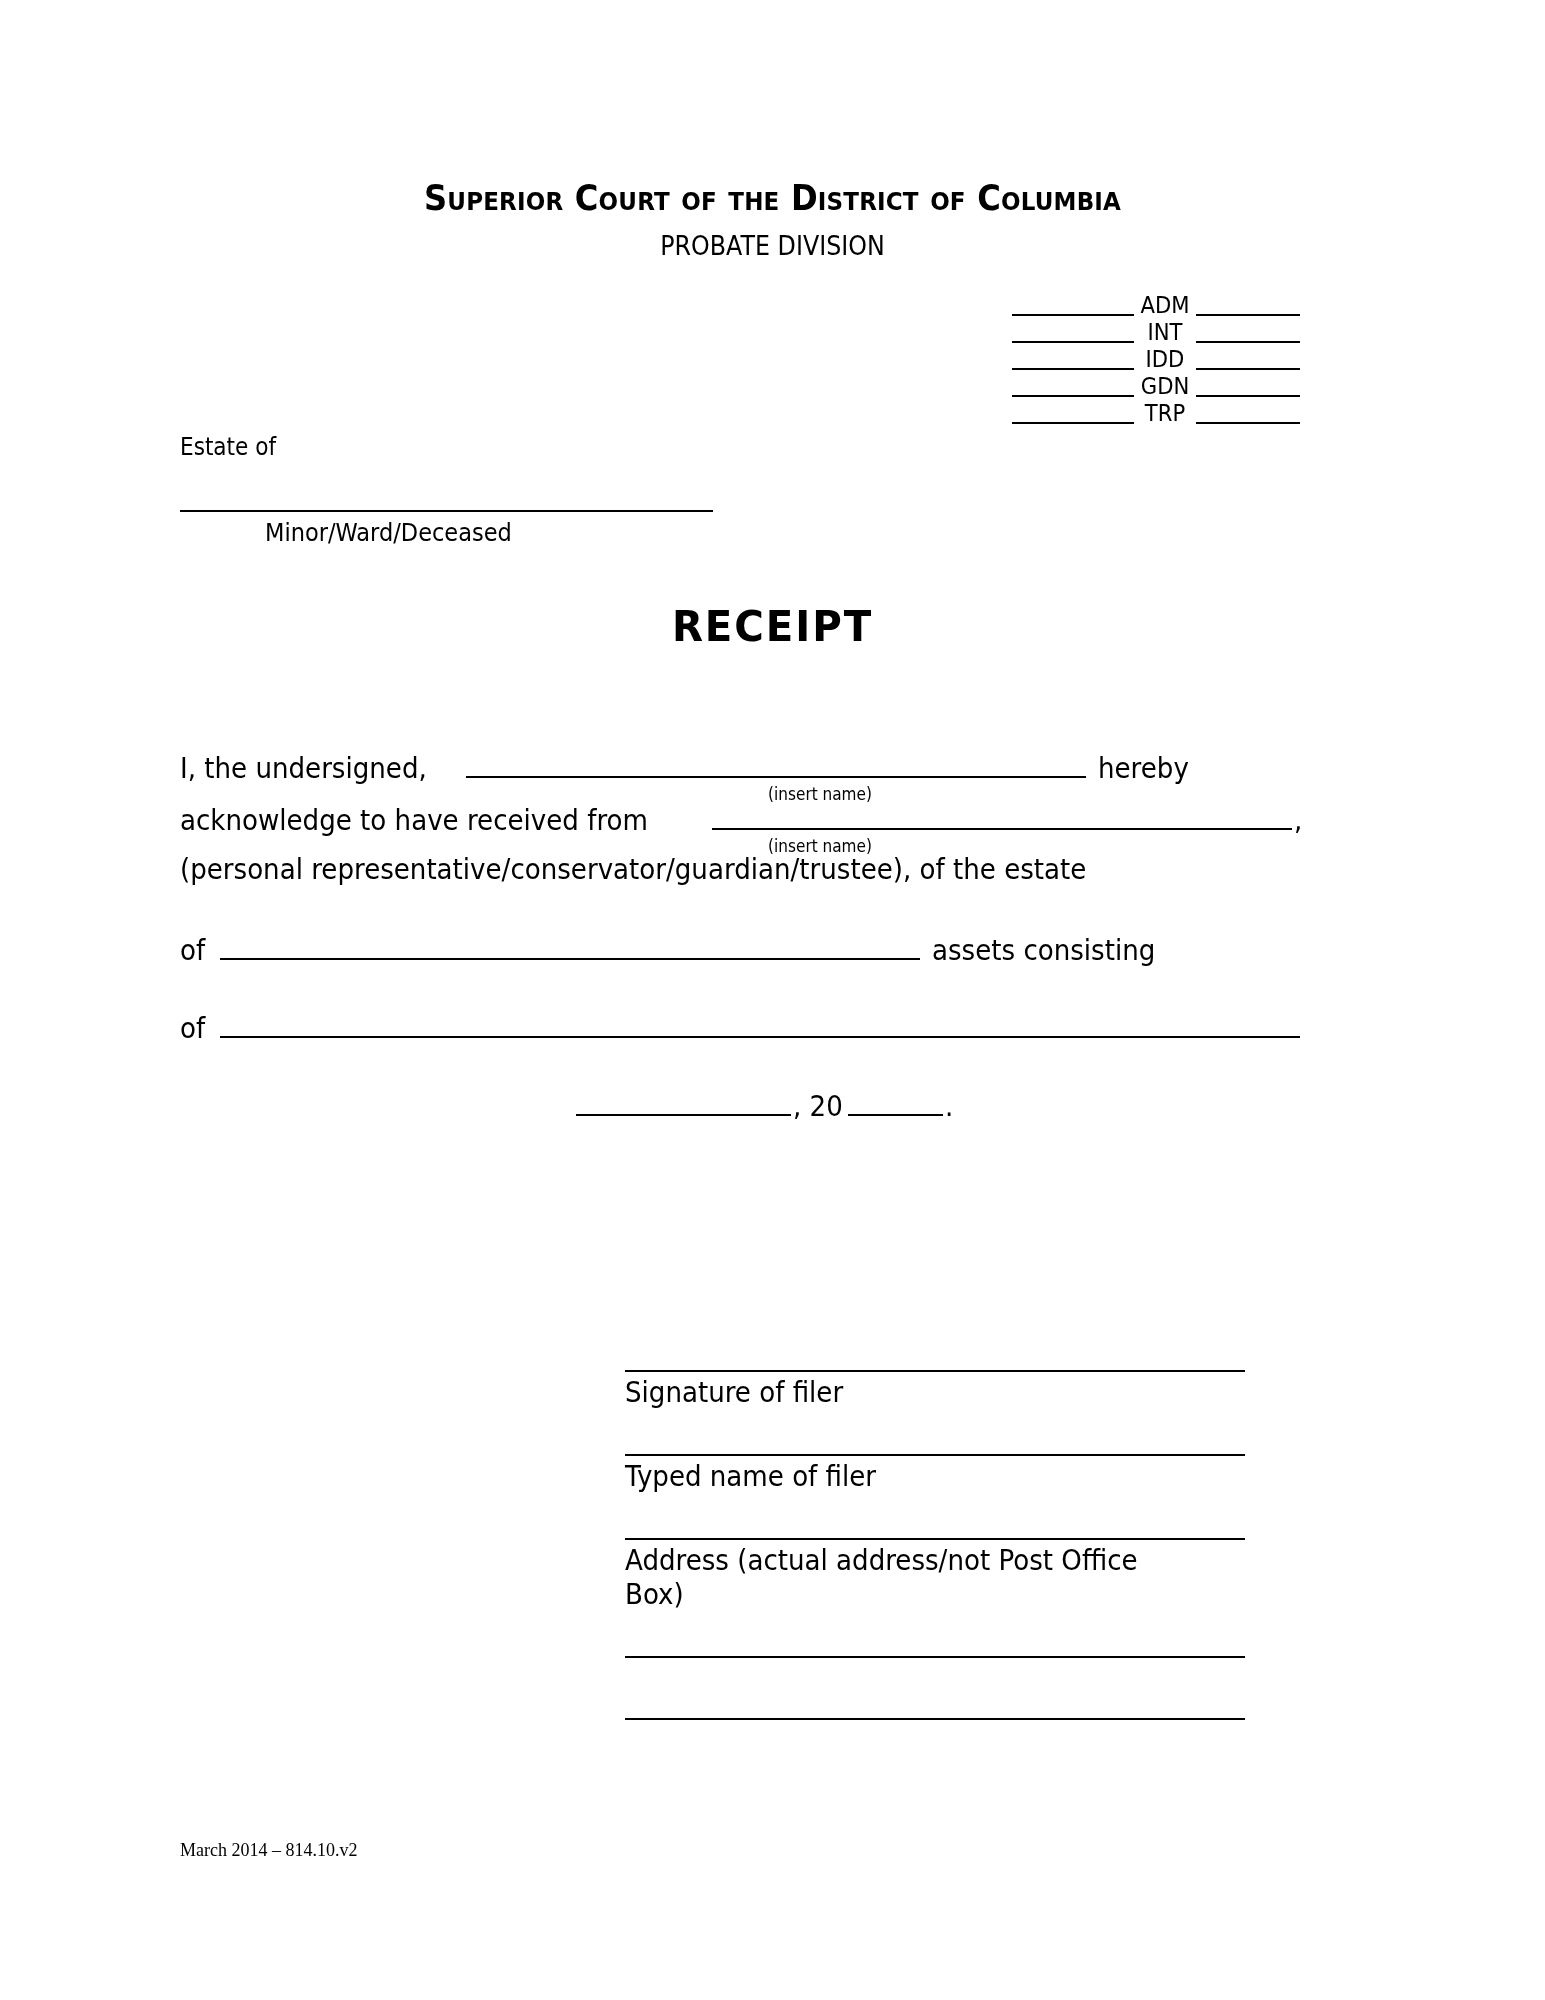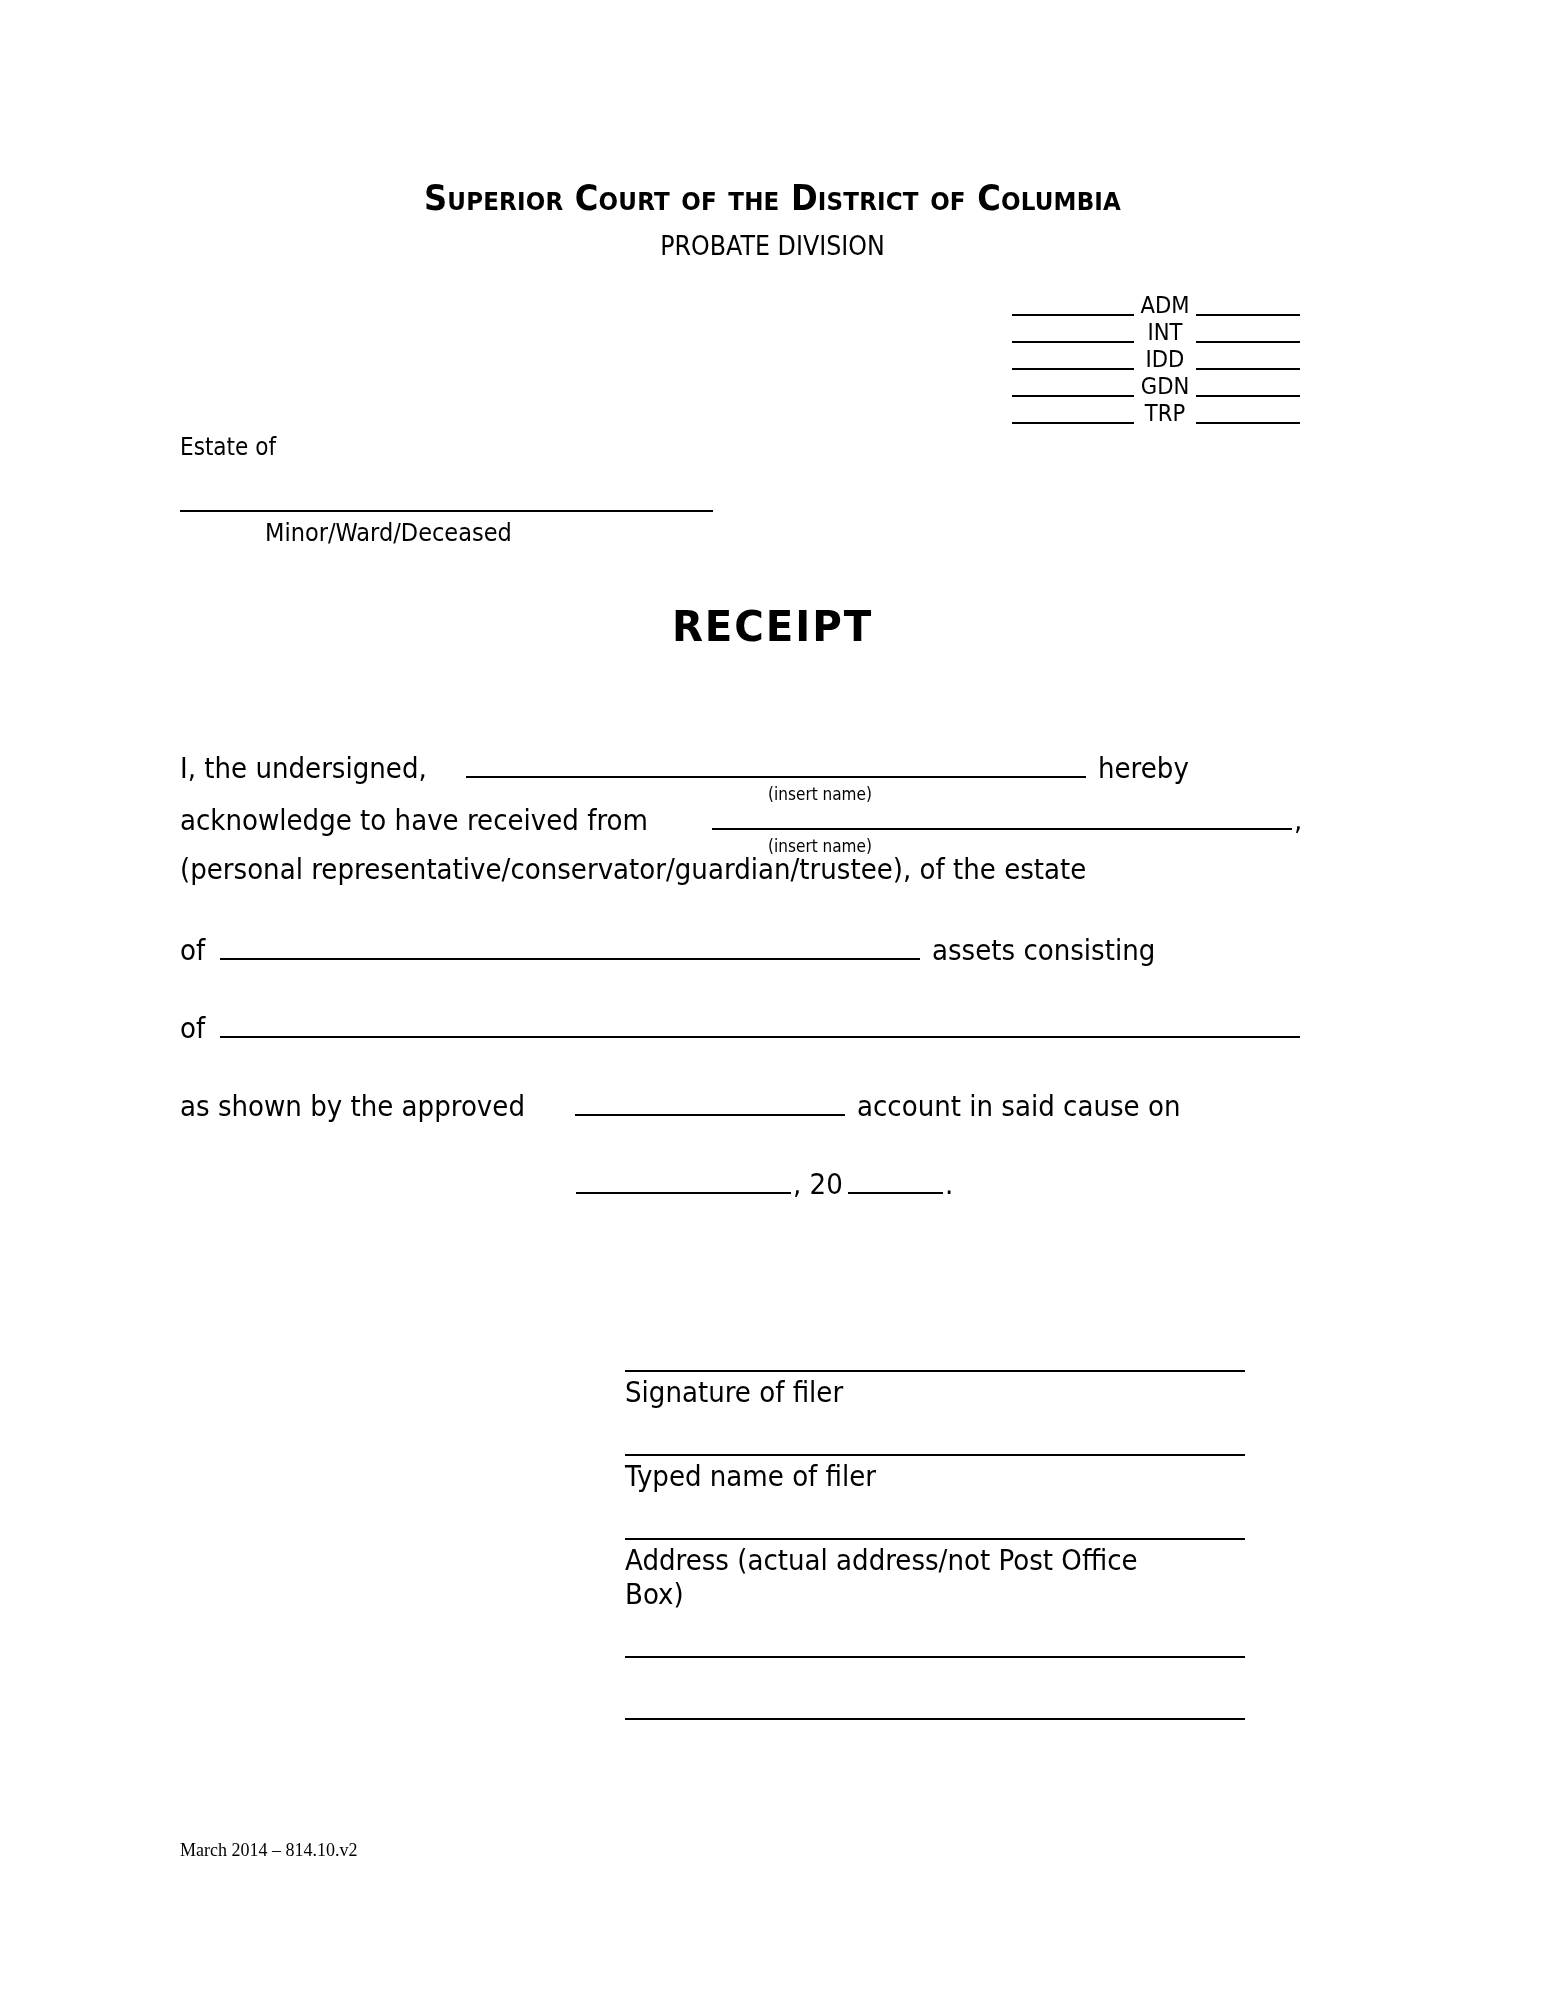--- a/index.html
+++ b/index.html
@@ -236,25 +236,20 @@
       <span class="txt">of</span>
       <span class="blank" style="width:700px;margin-left:12px;"></span>
       <span class="txt" style="margin-left:10px;">assets consisting</span>
     </div>
 
     <div class="body-line" style="margin-top:42px;">
       <span class="txt">of</span>
       <span class="blank" style="width:1125px;margin-left:12px;"></span>
     </div>
 
-    <div class="body-line" style="margin-top:42px;">
-      <span class="txt">as shown by the approved</span>
-      <span class="blank" style="width:270px;margin-left:12px;"></span>
-      <span class="txt" style="margin-left:10px;">account in said cause on</span>
-    </div>
 
     <div class="body-line" style="margin-top:42px;justify-content:center;">
       <span class="blank" style="width:215px;"></span>
       <span class="txt">, 20</span>
       <span class="blank" style="width:95px;margin-left:0px;"></span>
       <span class="txt">.</span>
     </div>
 
   </div>
 

